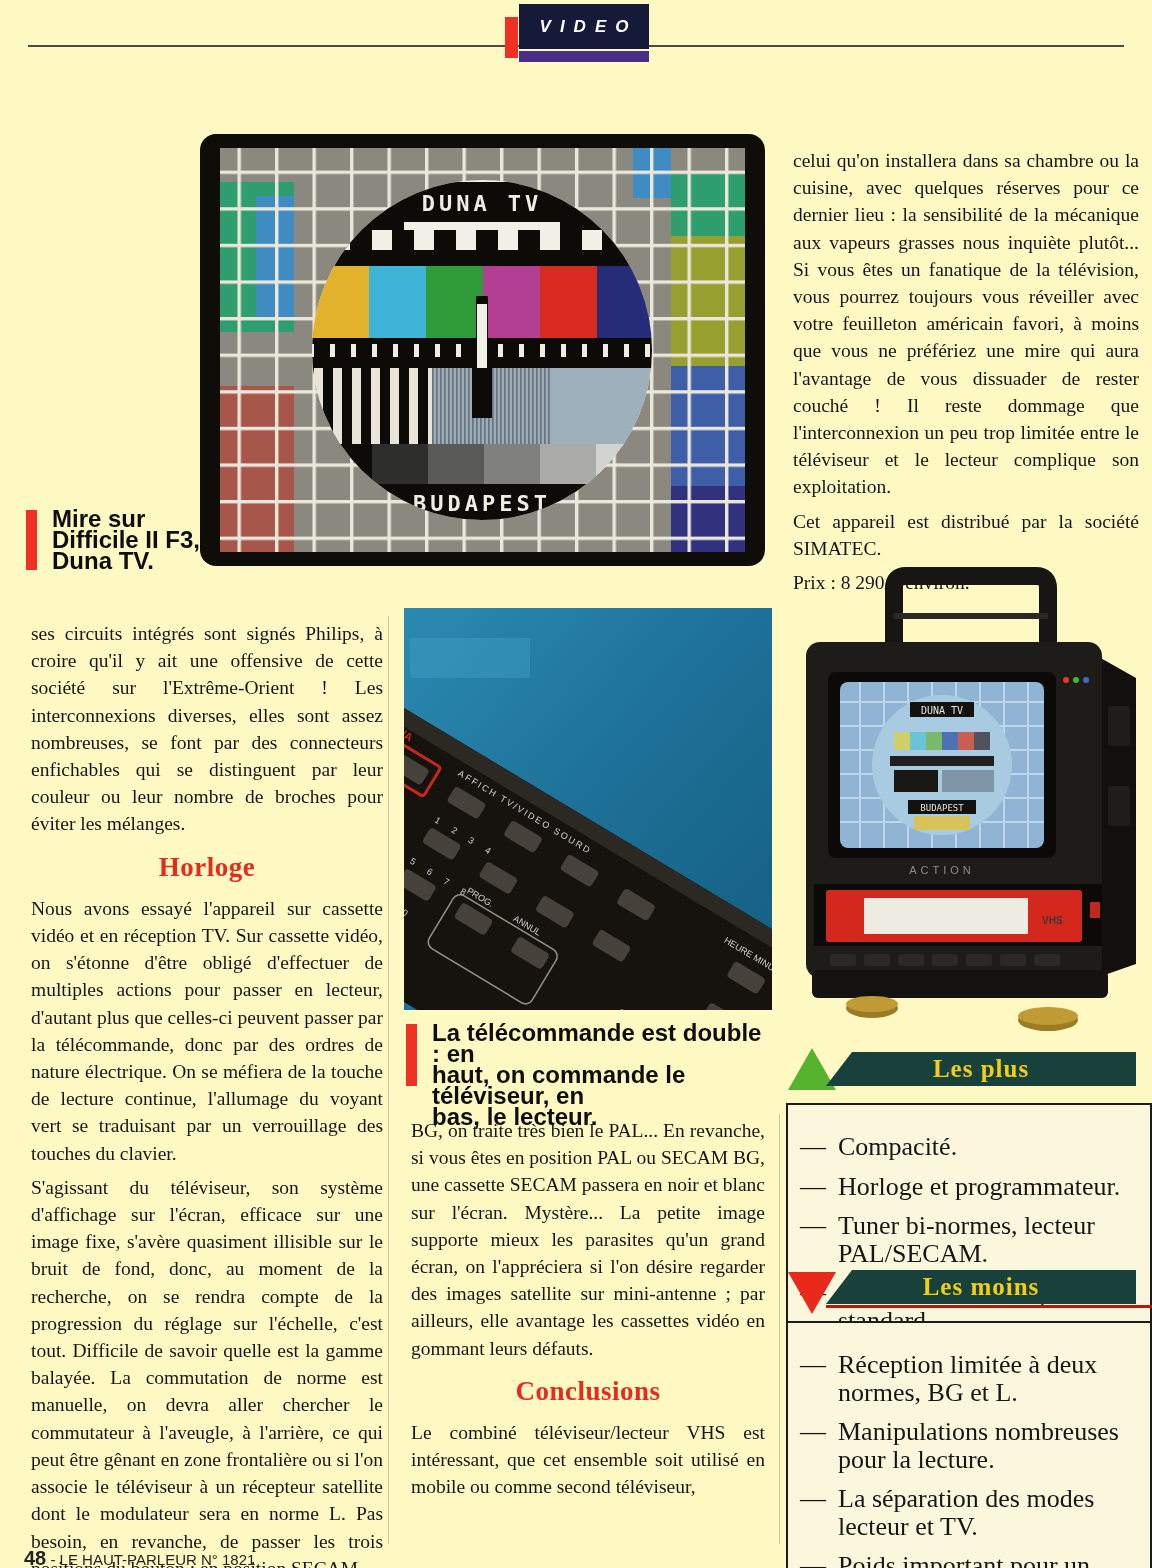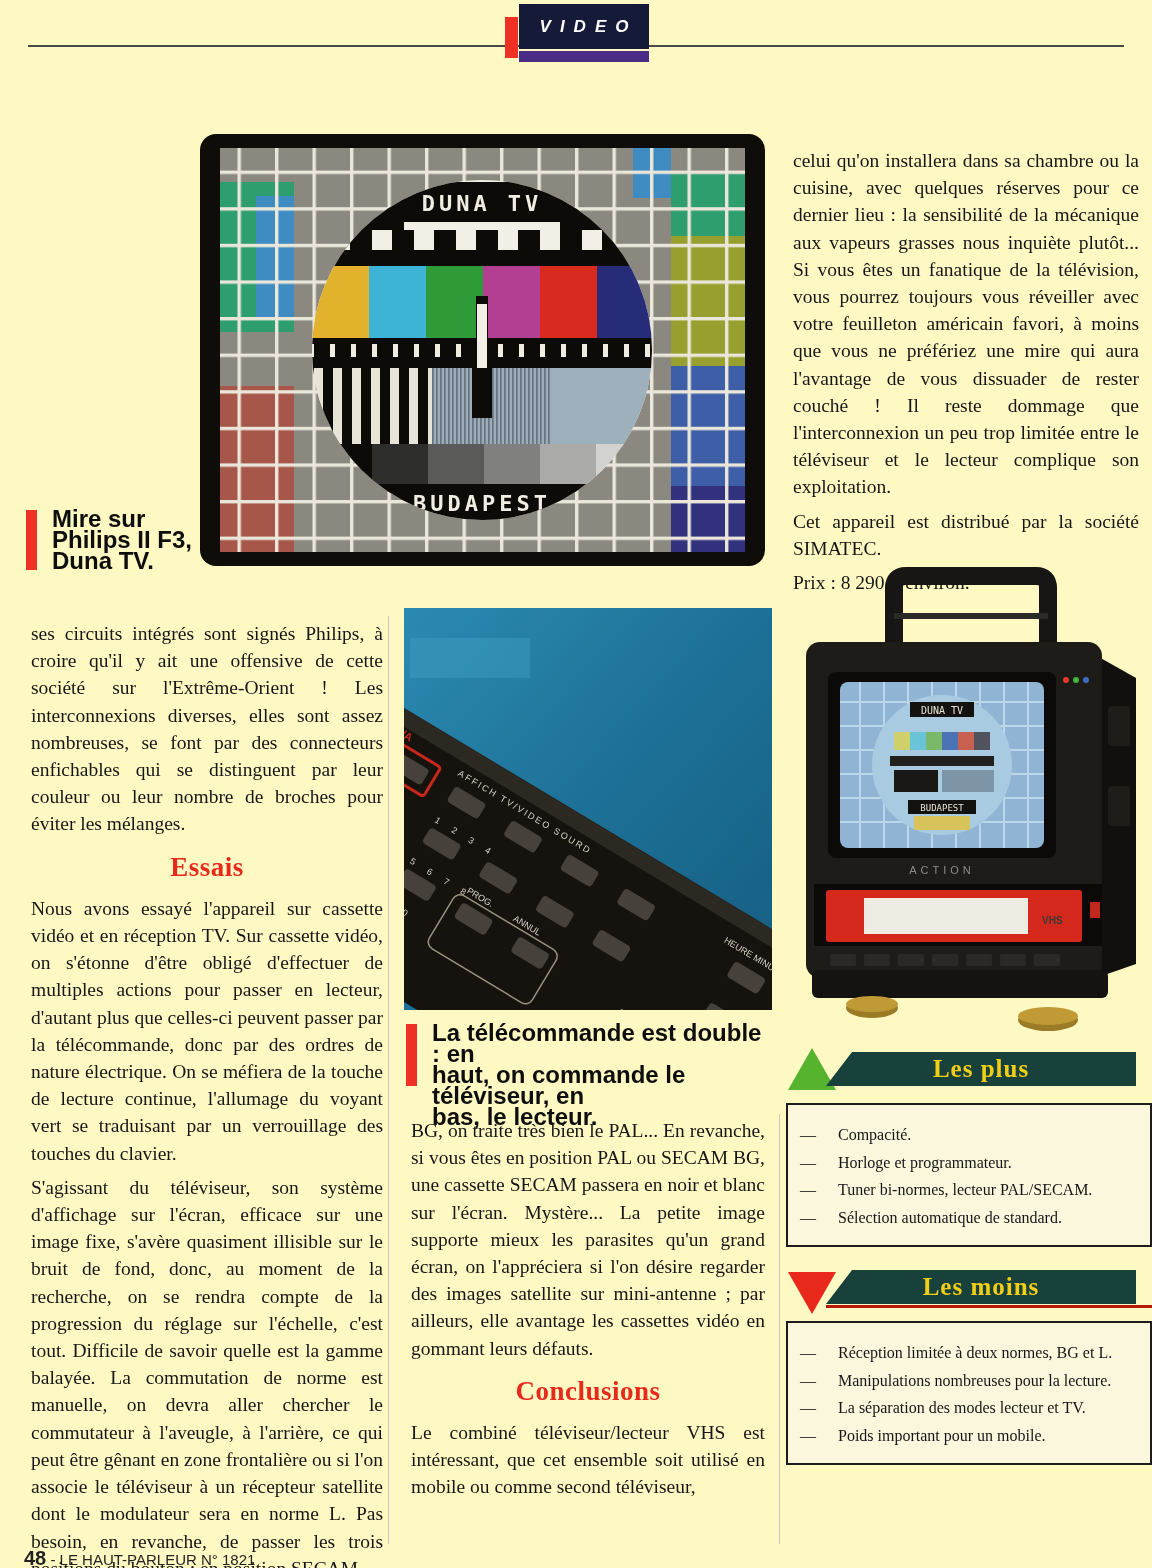--- a/index.html
+++ b/index.html
@@ -34,22 +34,22 @@
               display:flex;align-items:center;justify-content:center;}
   .panel .bar span{color:#f2cf16;font-weight:bold;font-size:25px;letter-spacing:1px;}
   .panel .redline{position:absolute;left:40px;right:0;top:35px;height:3px;background:#b5190c;}
   .tri{position:absolute;left:2px;width:0;height:0;}
   .tri.up{top:-4px;border-left:24px solid transparent;border-right:24px solid transparent;
           border-bottom:42px solid #55b32e;}
   .tri.down{top:2px;border-left:24px solid transparent;border-right:24px solid transparent;
             border-top:42px solid #e8291c;}
   .panel .box{margin-top:11px;border:2px solid #1c1c1c;background:#fbf7dd;
               padding:16px 8px 14px 6px;}
-  .panel li{list-style:none;position:relative;padding-left:44px;font-size:16px;
-            line-height:27.5px;}
+  .panel li{list-style:none;position:relative;padding-left:44px;font-size:26px;
+            line-height:27.5px;margin-top:12px;}
   .panel ul{margin:0;padding:0;}
   .panel li::before{content:"—";position:absolute;left:6px;top:0;}
   
   .footer{position:absolute;left:24px;top:1547px;font-family:"Liberation Sans",sans-serif;
           font-size:15px;color:#222;}
   .footer b{font-size:20px;}
   svg text{font-family:"DejaVu Sans Mono",monospace;}
   svg .lab{font-family:"Liberation Sans",sans-serif;}
 </style>
 </head>
@@ -137,34 +137,34 @@
       <text x="282" y="377" text-anchor="middle" font-size="22" font-weight="bold" letter-spacing="4" fill="#f0ede2">BUDAPEST</text>
       <rect x="144" y="388" width="276" height="60" fill="#e0b33a"></rect>
       <rect x="266" y="388" width="32" height="60" fill="#c23026"></rect>
     </g>
   </svg>
 
   <div class="cap" style="left:26px;top:508px;width:180px">
     <div class="bar" style="height:60px"></div>
     <div class="lines">
       <div>Mire sur</div>
-      <div>Philips II F3,</div>
+      <div>Difficile II F3,</div>
       <div>Duna TV.</div>
     </div>
   </div>
 
   <div class="col" style="left:786px;top:140px;width:360px">
     <p>celui qu'on installera dans sa chambre ou la cuisine, avec quelques réserves pour ce dernier lieu : la sensibilité de la mécanique aux vapeurs grasses nous inquiète plutôt... Si vous êtes un fanatique de la télévision, vous pourrez toujours vous réveiller avec votre feuilleton américain favori, à moins que vous ne préfériez une mire qui aura l'avantage de vous dissuader de rester couché ! Il reste dommage que l'interconnexion un peu trop limitée entre le téléviseur et le lecteur complique son exploitation.</p>
     <p>Cet appareil est distribué par la société SIMATEC.</p>
     <p>Prix : 8 290 F environ.</p>
   </div>
 
   <div class="col" style="left:24px;top:613px;width:366px">
     <p>ses circuits intégrés sont signés Philips, à croire qu'il y ait une offensive de cette société sur l'Extrême-Orient ! Les interconnexions diverses, elles sont assez nombreuses, se font par des connecteurs enfichables qui se distinguent par leur couleur ou leur nombre de broches pour éviter les mélanges.</p>
-    <p class="red-h">Essais</p>
+    <p class="red-h">Horloge</p>
     <p>Nous avons essayé l'appareil sur cassette vidéo et en réception TV. Sur cassette vidéo, on s'étonne d'être obligé d'effectuer de multiples actions pour passer en lecteur, d'autant plus que celles-ci peuvent passer par la télécommande, donc par des ordres de nature électrique. On se méfiera de la touche de lecture continue, l'allumage du voyant vert se traduisant par un verrouillage des touches du clavier.</p>
     <p>S'agissant du téléviseur, son système d'affichage sur l'écran, efficace sur une image fixe, s'avère quasiment illisible sur le bruit de fond, donc, au moment de la recherche, on se rendra  compte de la progression du réglage sur l'échelle, c'est tout. Difficile de savoir quelle est la gamme balayée. La commutation de norme est manuelle, on devra aller chercher le commutateur à l'aveugle, à l'arrière, ce qui peut être gênant en zone frontalière ou si l'on associe le téléviseur à un récepteur satellite dont le modulateur sera en norme L. Pas besoin, en revanche, de passer les trois positions du bouton : en position SECAM</p>
   </div>
 
   <svg class="photo" style="left:404px;top:608px" width="368" height="402" viewBox="0 0 368 402">
     <defs>
       <linearGradient id="bgsea" x1="0" y1="0" x2="1" y2="1">
         <stop offset="0" stop-color="#2b8ab2"></stop>
           <stop offset="0.5" stop-color="#1d7097"></stop>
         <stop offset="1" stop-color="#155d80"></stop>

